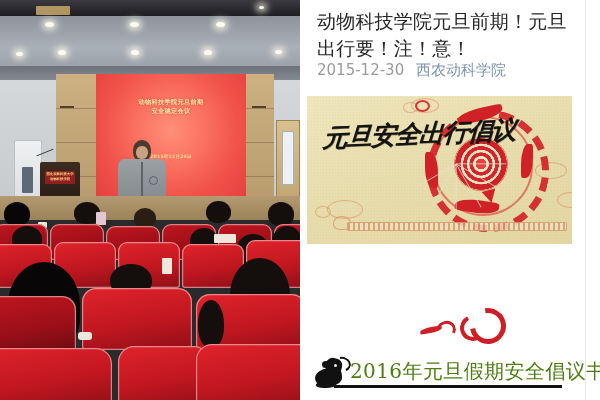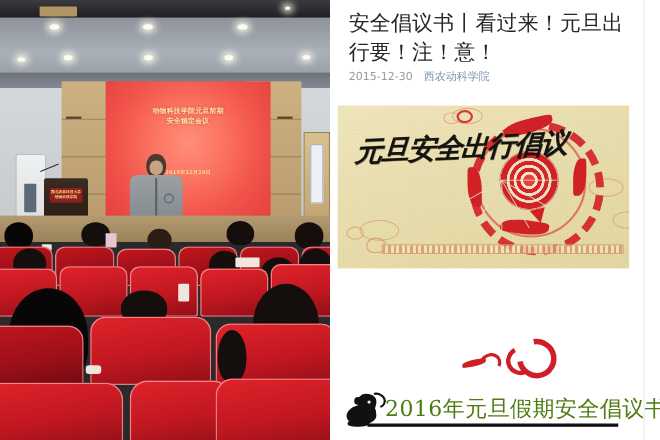--- a/index.html
+++ b/index.html
@@ -46,21 +46,21 @@
     border-radius:9px 9px 3px 3px;box-shadow:inset 0 0 0 1.2px rgba(255,220,220,.55);}
   .seat.dk{background:linear-gradient(170deg,#c2161f 0%,#9b0f18 60%,#6d0a11 100%);}
   .head{position:absolute;background:#140f0c;border-radius:50% 50% 44% 44%;}
   .head.br{background:#2a1d14;}
   .head.dk2{background:#080606;}
   .ph-smallobj{position:absolute;background:#efe6dc;border-radius:1px;}
 
   
   .article{position:relative;flex:1 1 auto;height:400px;background:#fff;overflow:hidden;}
   .a-title{position:absolute;left:17px;top:8px;width:268px;color:#262626;font-size:19px;line-height:27px;font-weight:normal;letter-spacing:.2px;}
-  .a-meta{position:absolute;left:17px;top:63px;font-size:10px;line-height:15px;color:#9a9a9a;white-space:nowrap;}
+  .a-meta{position:absolute;left:17px;top:63px;font-size:15px;line-height:15px;color:#9a9a9a;white-space:nowrap;}
   .a-meta .acct{color:#7d93b0;margin-left:7px;}
 
   
   .poster{position:absolute;left:7px;top:96px;width:265px;height:148px;overflow:hidden;
     background:linear-gradient(160deg,#efe6bd 0%,#e8ddad 45%,#e2d6a2 100%);}
   .paper-tex{position:absolute;inset:0;opacity:.45;
     background-image:radial-gradient(rgba(180,160,100,.25) .5px,transparent .6px);
     background-size:3px 3px;}
   .cal{position:absolute;left:16px;top:22px;width:170px;height:34px;color:#151310;
     font-family:"DejaVu Serif","Liberation Serif",serif;font-size:25px;line-height:34px;
@@ -220,21 +220,21 @@
       <div class="ph-smallobj" style="left:78px;top:136px;width:14px;height:8px;border-radius:3px;"></div>
 
       <div class="seat" style="left:-20px;top:152px;width:132px;height:60px;border-radius:16px 16px 4px 4px;"></div>
       <div class="seat" style="left:118px;top:150px;width:92px;height:62px;border-radius:16px 16px 4px 4px;"></div>
       <div class="seat" style="left:196px;top:148px;width:124px;height:64px;border-radius:16px 16px 4px 4px;"></div>
     </div>
   </div>
 
   <div class="article">
 
-    <div class="a-title">安全倡议书丨看过来！元旦出行要！注！意！</div>
+    <div class="a-title">动物科技学院元旦前期！元旦出行要！注！意！</div>
 
     <div class="a-meta">
       <span>2015-12-30</span>
       <span class="acct">西农动科学院</span>
     </div>
 
     <div class="poster">
       <div class="paper-tex"></div>
 
       <div class="cloudmotif" style="left:104px;top:2px;width:26px;height:13px;"></div>

